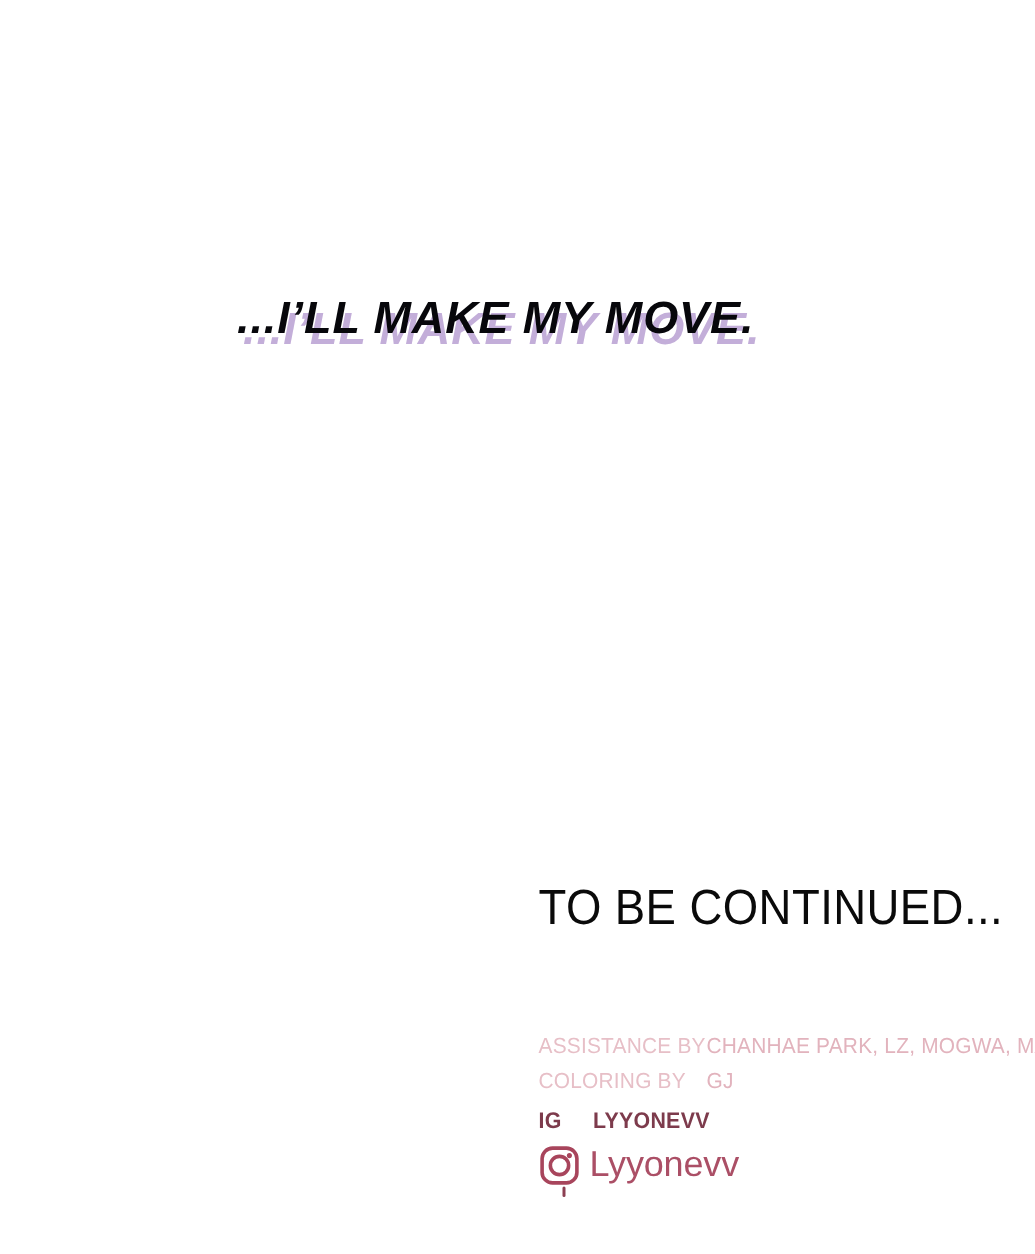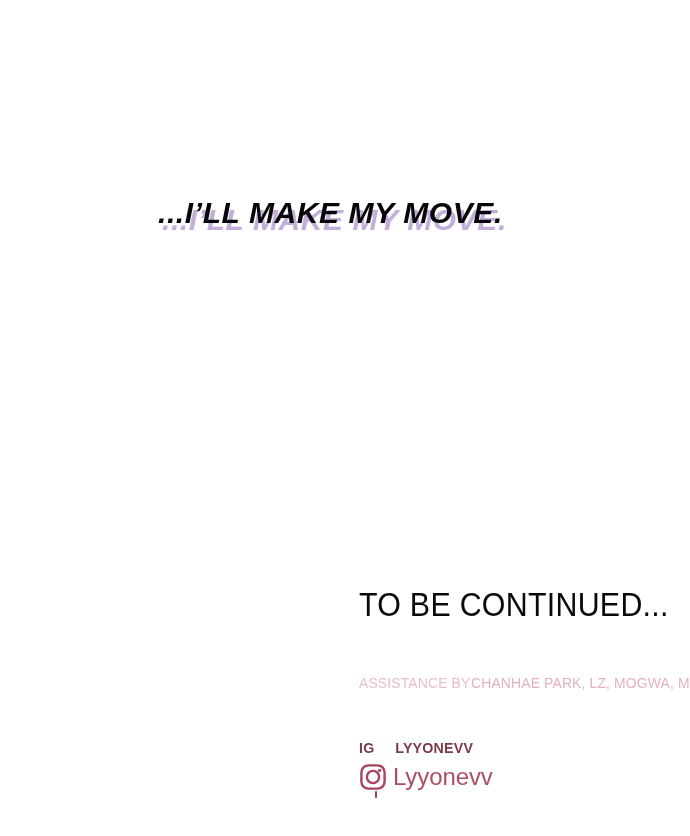--- a/index.html
+++ b/index.html
@@ -48,21 +48,21 @@
     color: #0a0a0a;
     white-space: nowrap;
     transform: scaleX(0.92);
     transform-origin: left center;
   }
 
   
   .credits {
     position: absolute;
     left: 359px;
-    top: 675px;
+    top: 690px;
     width: 330px;
   }
 
   .credit-row {
     display: flex;
     align-items: baseline;
     height: 23px;
     white-space: nowrap;
   }
   .credit-label {
@@ -147,20 +147,24 @@
 
   <div class="to-be-continued">TO BE CONTINUED...</div>
 
   <div class="credits">
 
     <div class="credit-row">
       <span class="credit-label">ASSISTANCE BY</span>
       <span class="credit-value">CHANHAE PARK, LZ, MOGWA, MAN</span>
     </div>
 
+    <div class="credit-row">
+      <span class="credit-label">COLORING BY</span>
+      <span class="credit-value">GJ</span>
+    </div>
 
   </div>
 
   <div class="ig-line">
     <span class="ig-tag">IG</span>
     <span class="ig-name">LYYONEVV</span>
   </div>
 
   <div class="ig-badge">
     <span class="ig-icon">

